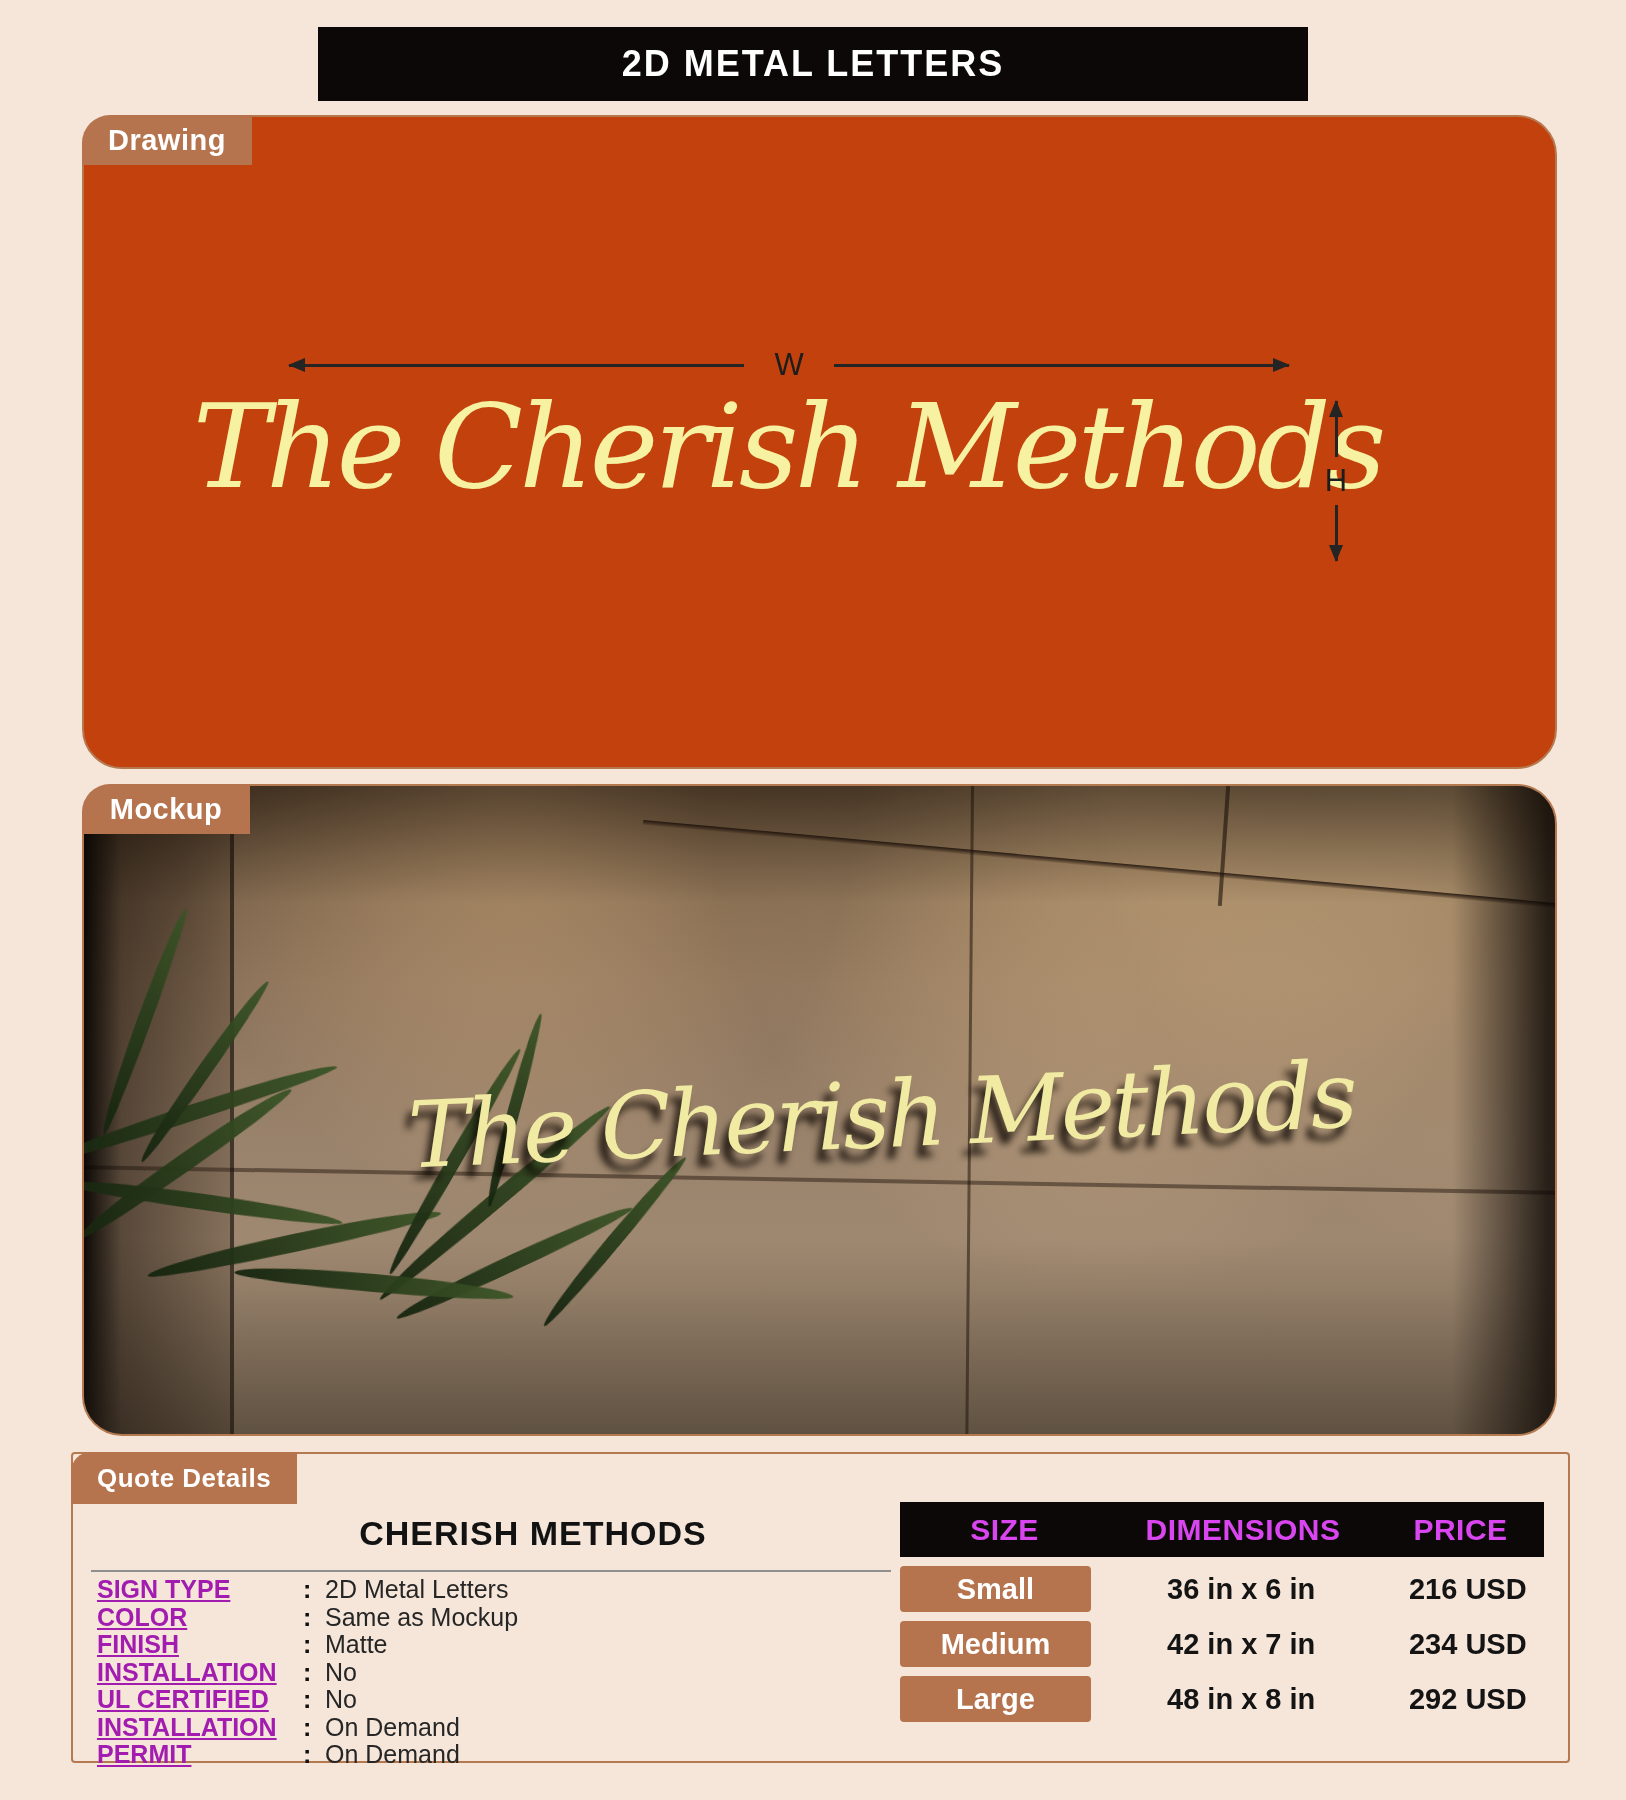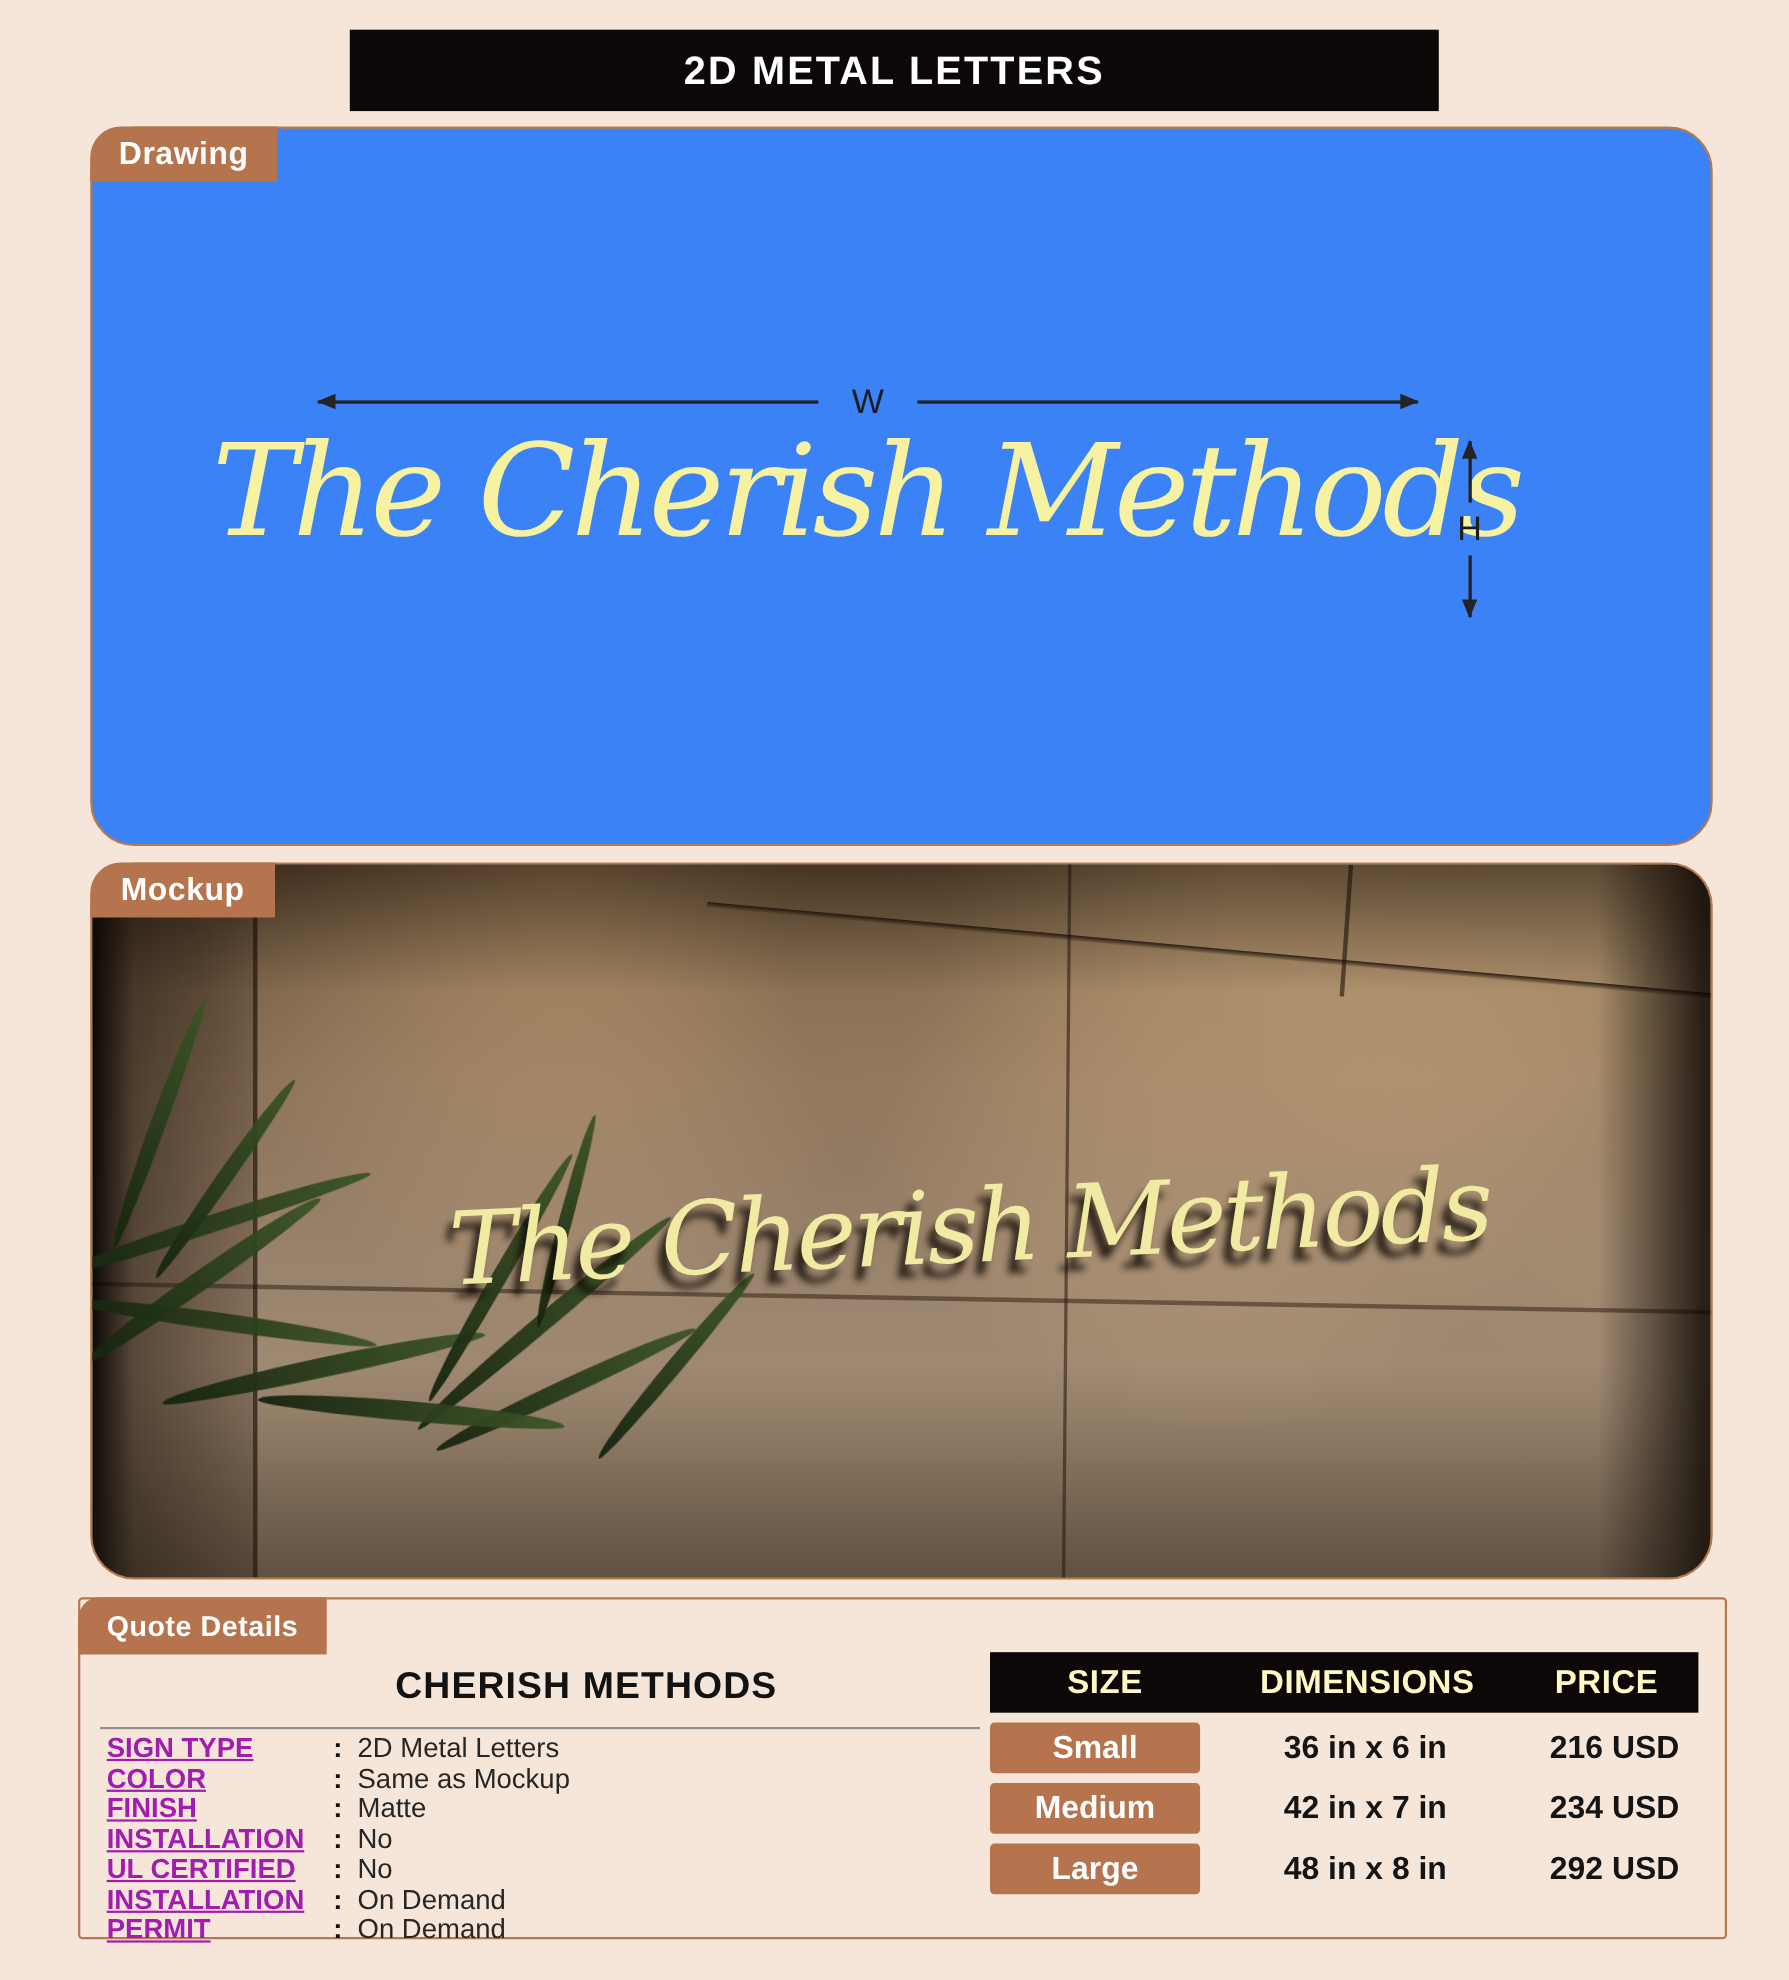--- a/index.html
+++ b/index.html
@@ -13,21 +13,21 @@
   .title-bar span { color:#ffffff; font-size:36px; font-weight:bold; letter-spacing:2px; }
 
   
   .panel { position:absolute; left:82px; width:1475px; border:2px solid #b5794f; border-radius:40px; }
   .tab { position:absolute; left:-2px; top:-2px; height:50px; min-width:168px; padding:0 26px;
          background:#b5744e; border-radius:28px 0 0 0; display:flex; align-items:center;
          justify-content:center; z-index:6; }
   .tab span { color:#ffffff; font-weight:bold; font-size:29px; letter-spacing:0.5px; }
 
   
-  .drawing { top:115px; height:654px; background:#3b82f6; }
+  .drawing { top:115px; height:654px; background:#c2410c; }
   .w-dim { position:absolute; left:205px; top:233px; width:1000px; height:30px;
            display:flex; align-items:center; }
   .dline { flex:1; height:3px; background:#242424; position:relative; }
   .dim-label { font-size:31px; color:#1d1d1d; padding:0 30px; font-weight:normal; }
   .ah { position:absolute; width:0; height:0; display:block; }
   .al { left:-1px; top:50%; transform:translateY(-50%);
         border-top:7px solid transparent; border-bottom:7px solid transparent; border-right:17px solid #242424; }
   .ar { right:-1px; top:50%; transform:translateY(-50%);
         border-top:7px solid transparent; border-bottom:7px solid transparent; border-left:17px solid #242424; }
   .script { font-family:"DejaVu Serif", serif; font-style:italic; white-space:nowrap; }
@@ -94,21 +94,21 @@
   .q-title { position:absolute; left:110px; top:60px; width:700px; text-align:center;
              font-size:34px; font-weight:bold; color:#121212; letter-spacing:1px; }
   .rule { position:absolute; left:18px; top:116px; width:800px; height:2px; background:#8f8f8f; }
   .specs { position:absolute; left:24px; top:122px; }
   .spec-row { display:flex; font-size:25px; line-height:27.5px; color:#1d1d1d; }
   .sl { width:206px; font-weight:bold; color:#a21caf;text-decoration:underline; }
   .sc { font-weight:bold; width:22px; color:#0f0f0f; }
   .sv { color:#262626; }
 
   .q-table { position:absolute; left:827px; top:48px; width:644px; }
-  .t-head { display:flex; height:55px; background:#0b0807; color:#fef9c3; align-items:center; }
+  .t-head { display:flex; height:55px; background:#0b0807; color:#d946ef; align-items:center; }
   .t-head span { font-weight:bold; font-size:30px; text-align:center; letter-spacing:0.5px; }
   .c1 { width:209px; } .c2 { width:268px; } .c3 { width:167px; }
   .t-row { display:flex; align-items:center; margin-top:9px; height:46px; }
   .t-row:first-of-type { margin-top:7px; }
   .badge { width:209px; height:46px; background:#b5744e; border-radius:4px; color:#ffffff;
            font-weight:bold; font-size:29px; display:flex; align-items:center; justify-content:center; }
   .cell { text-align:center; font-weight:bold; font-size:29px; color:#141414;margin-left:28px; }
 </style>
 </head>
 <body>

